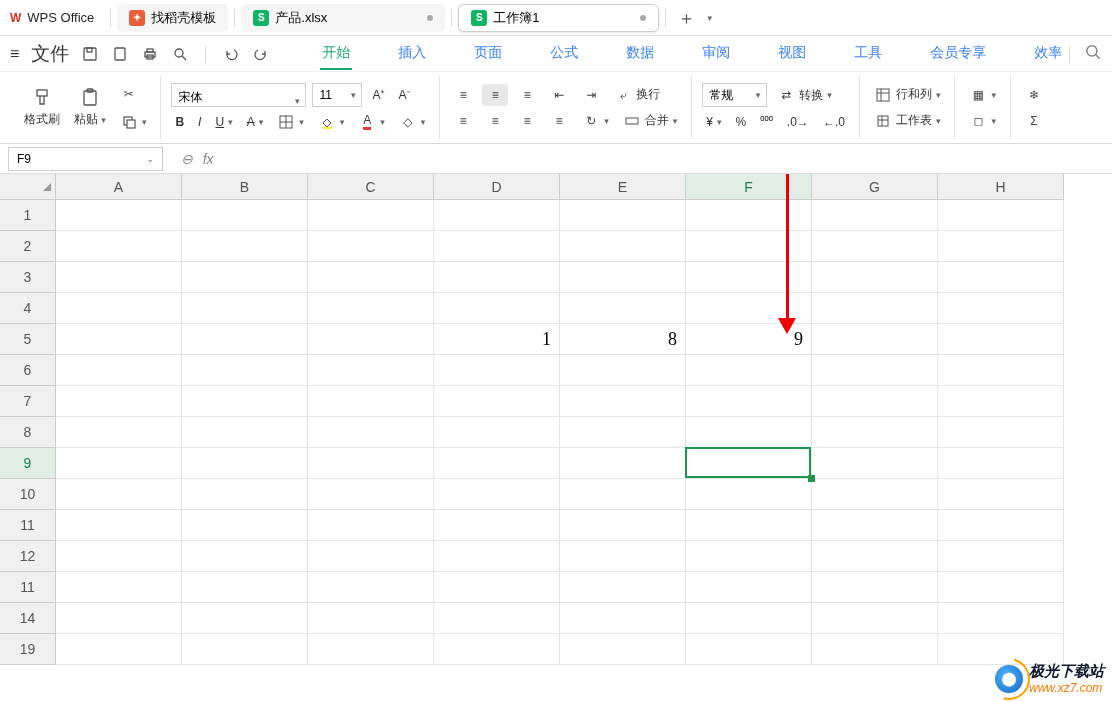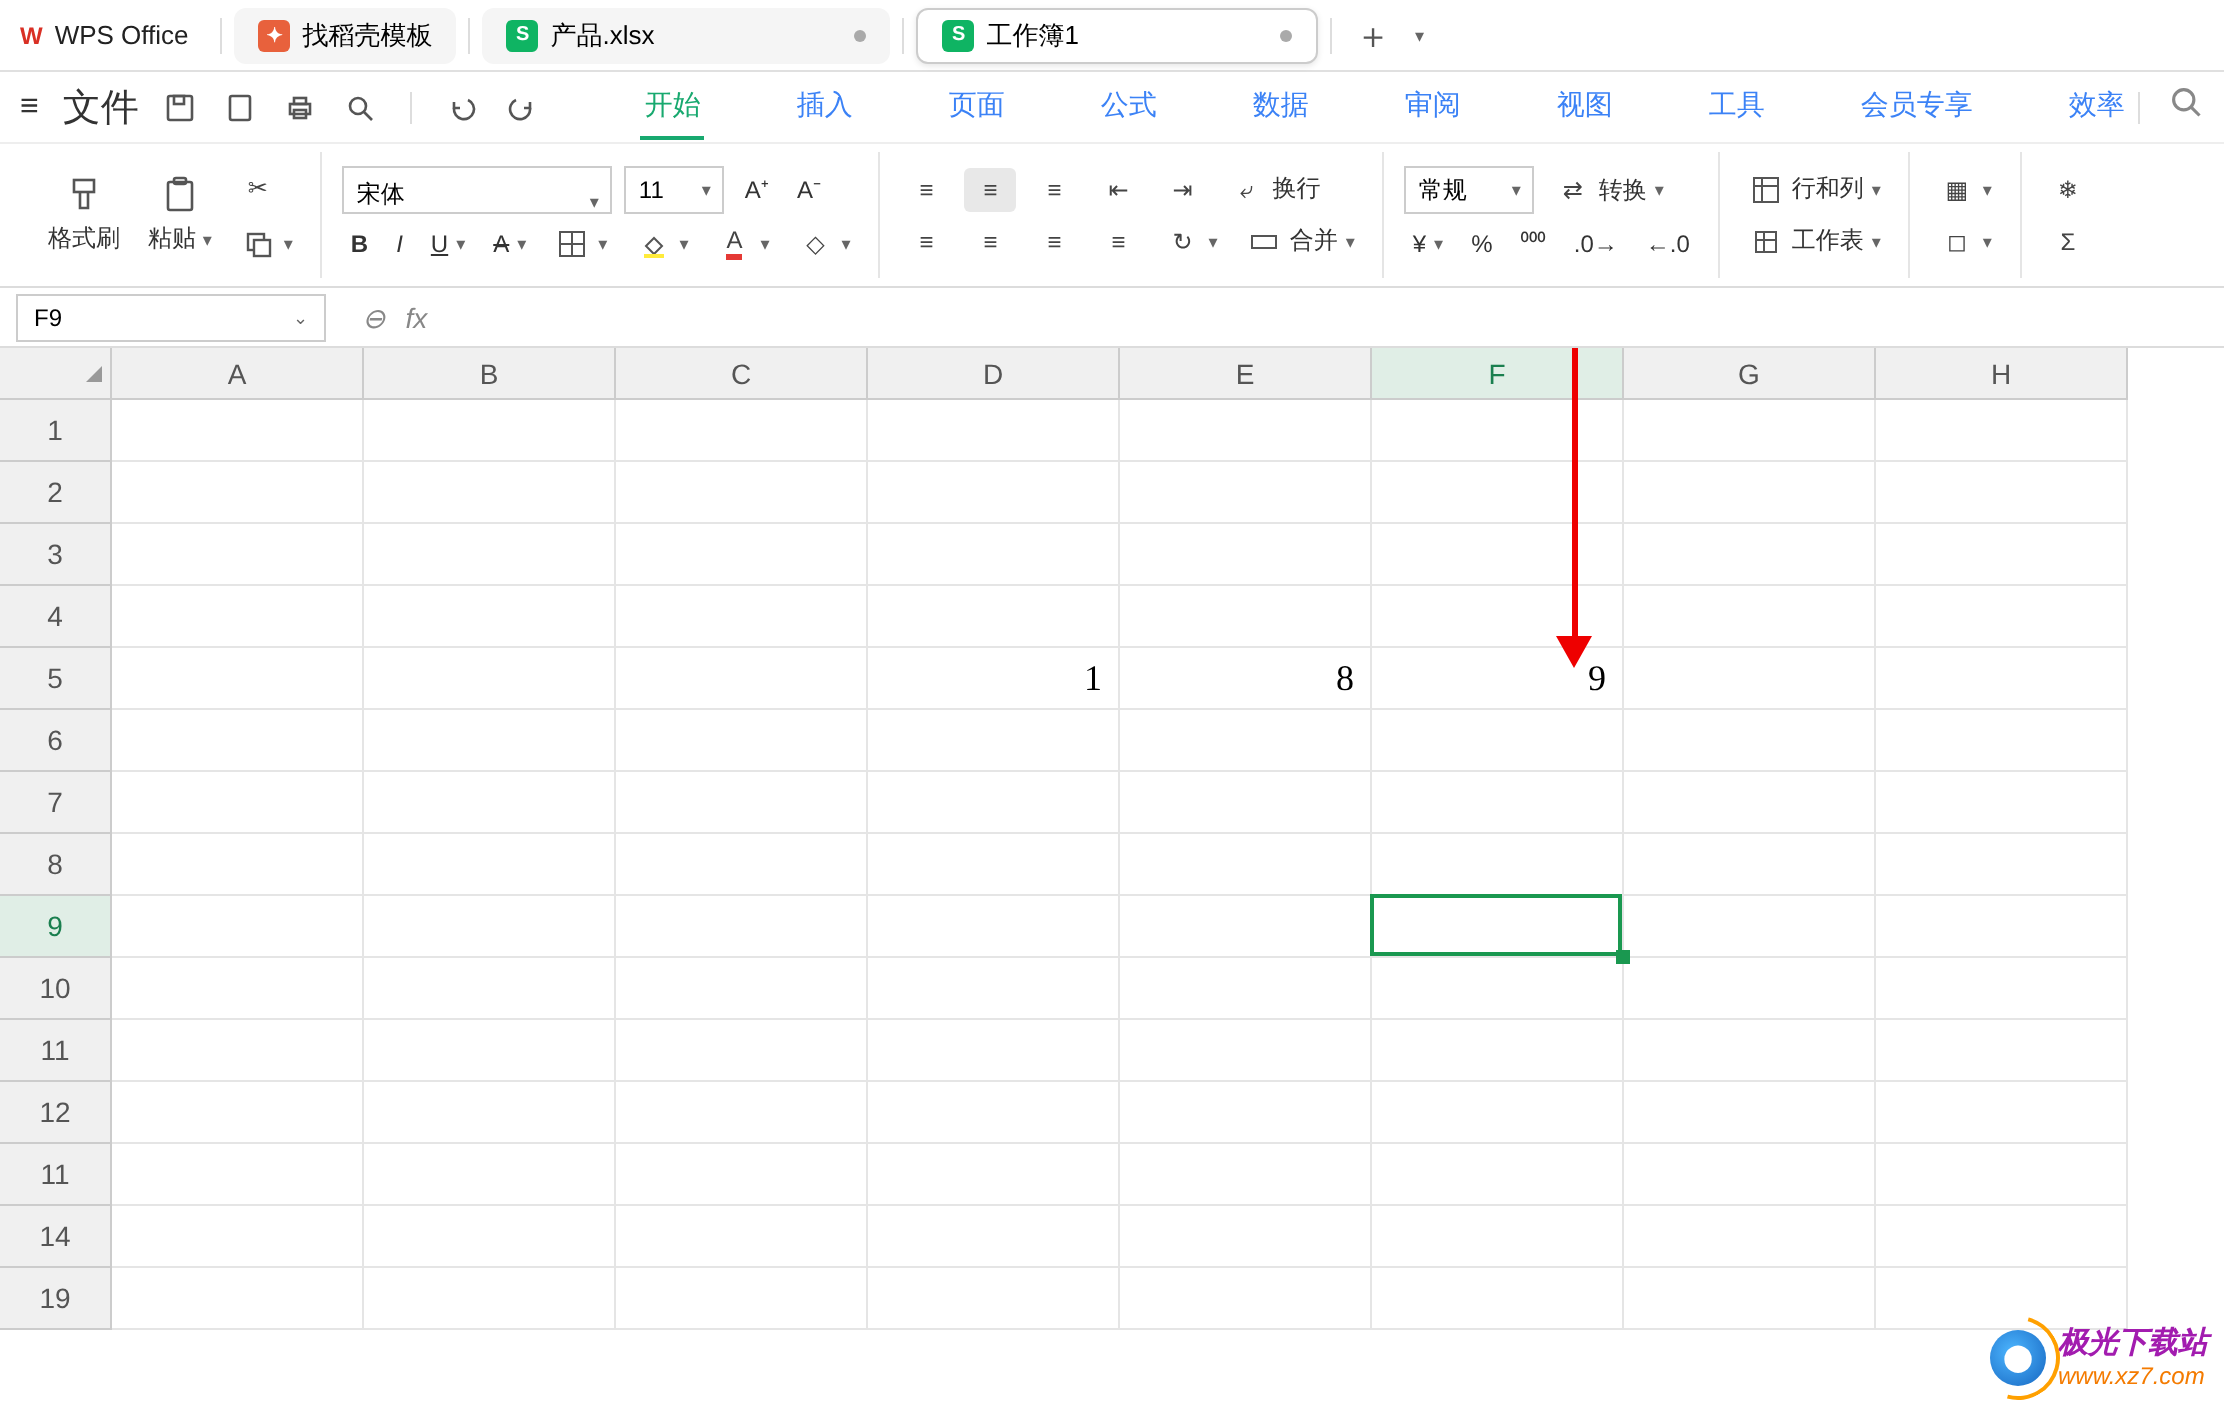--- a/index.html
+++ b/index.html
@@ -71,21 +71,21 @@
 
 
 .arrow-ann { position: absolute; pointer-events: none; }
 .arrow-line { position: absolute; width: 3px; background: #e00; }
 .arrow-head { position: absolute; width: 0; height: 0; border-left: 9px solid transparent; border-right: 9px solid transparent; border-top: 16px solid #e00; }
 
 
 .watermark { position: absolute; right: 8px; bottom: 6px; display: flex; align-items: center; gap: 6px; font-size: 15px; font-style: italic; }
 .wm-dot { width: 28px; height: 28px; border-radius: 50%; background: radial-gradient(circle at 40% 40%, #4db6ff, #1565c0); display: flex; align-items: center; justify-content: center; color: #fff; font-size: 13px; font-style: normal; font-weight: bold; position: relative; }
 .wm-ring { position: absolute; width: 42px; height: 42px; border: 2px solid #ffa000; border-radius: 50%; border-top-color: transparent; border-left-color: transparent; transform: rotate(-30deg); }
-.wm-text1 { color: #a21caf; font-weight: bold; }
+.wm-text1 { color: #0f172a; font-weight: bold; }
 .wm-text2 { color: #f47b00; font-size: 12px; }
 </style>
 </head>
 <body>
 
 <div class="titlebar">
   <div class="app-logo">
     <span class="wps-mark">W</span>
     <span class="app-name">WPS Office</span>
   </div>

